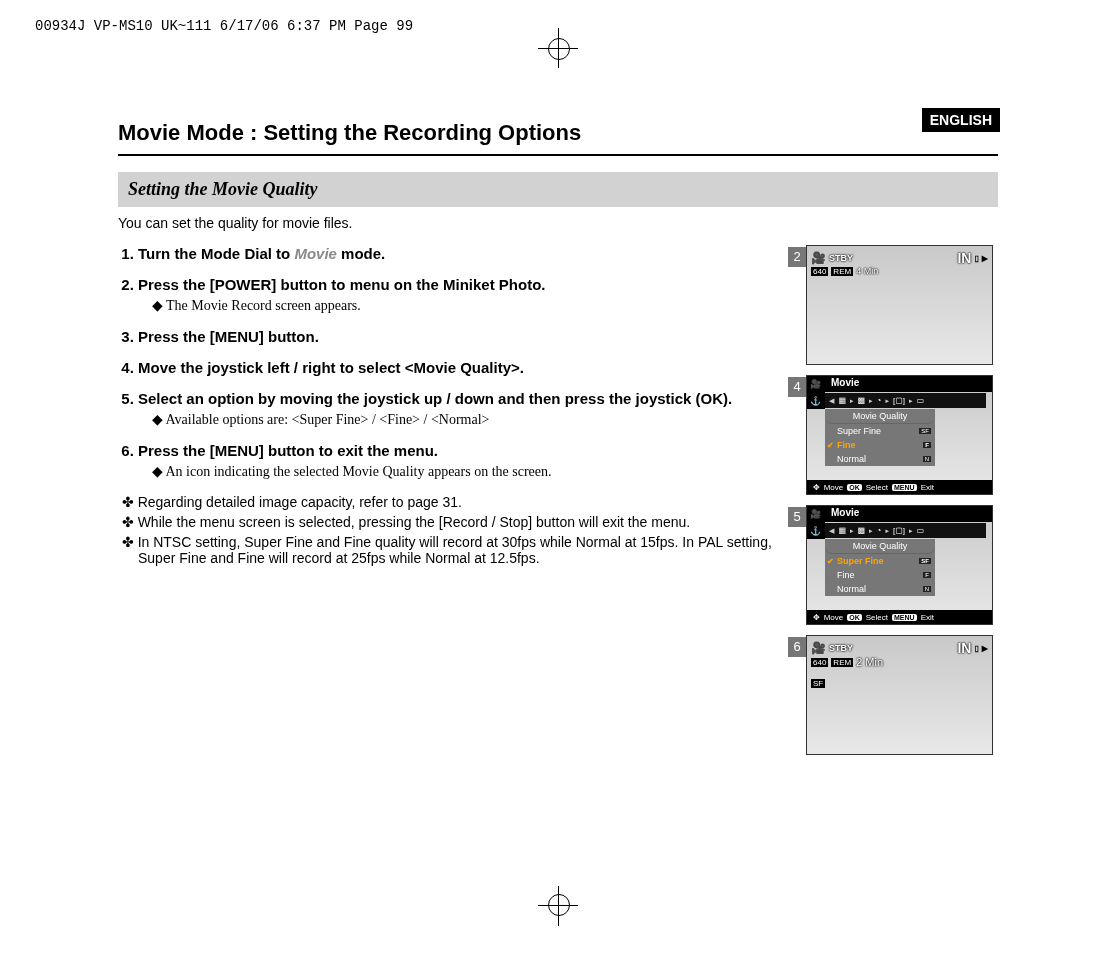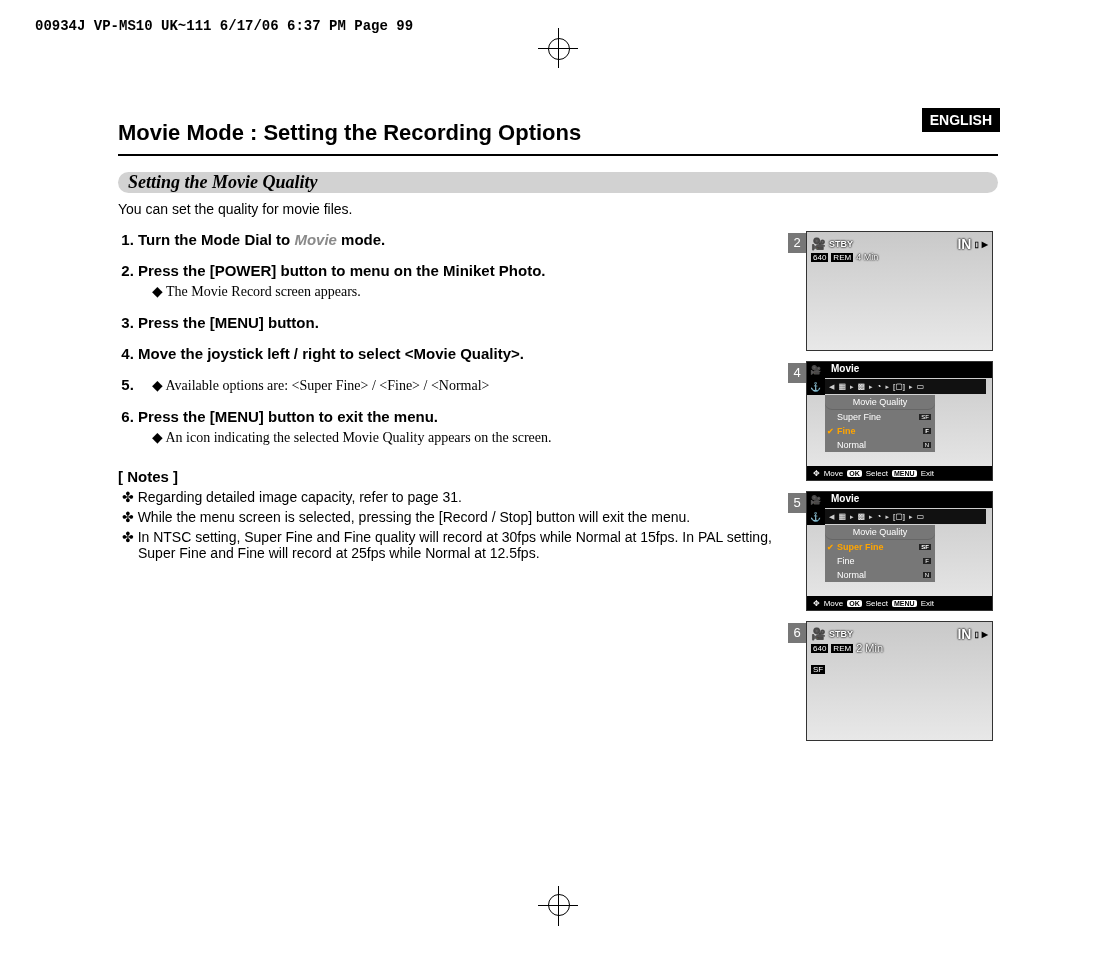--- a/index.html
+++ b/index.html
@@ -11,21 +11,20 @@
     height: 954px;
     position: relative;
   }
   .crop-marks-header {
     position: absolute;
     top: 18px;
     left: 35px;
     font-family: "Courier New", monospace;
     font-size: 14px;
     color: #000;
-    font-weight: bold;
   }
   .page {
     position: absolute;
     top: 110px;
     left: 118px;
     width: 880px;
   }
   .english-badge {
     position: absolute;
     top: -2px;
@@ -45,24 +44,23 @@
     border-bottom: 2px solid #000;
     margin-bottom: 16px;
     width: 880px;
   }
   .subtitle {
     background: #d2d2d2;
     font-style: italic;
     font-weight: bold;
     font-family: Georgia, serif;
     font-size: 18px;
-    padding: 0 10px;
+    padding: 7px 10px;
     margin-bottom: 8px;
     width: 860px;
-    border-radius: 13px;
   }
   .intro {
     font-size: 14px;
     margin-bottom: 14px;
   }
   .content-row {
     display: flex;
     gap: 10px;
   }
   .steps-col {
@@ -204,33 +202,33 @@
               <li>The Movie Record screen appears.</li>
             </ul>
         </li>
         <li>
           <span class="step-text">Press the [MENU] button.</span>
         </li>
         <li>
           <span class="step-text">Move the joystick left / right to select &lt;Movie Quality&gt;.</span>
         </li>
         <li>
+          <span class="step-text">Select an option by moving the joystick up / down and then press the joystick (OK).</span>
           <ul class="substeps">
               <li>Available options are: &lt;Super Fine&gt; / &lt;Fine&gt; / &lt;Normal&gt;</li>
             </ul>
         </li>
         <li>
           <span class="step-text">Press the [MENU] button to exit the menu.</span>
           <ul class="substeps">
               <li>An icon indicating the selected Movie Quality appears on the screen.</li>
             </ul>
         </li>
       </ol>
 
-      <div class="notes-heading">[ Notes ]</div>
       <ul class="notes">
         <li>Regarding detailed image capacity, refer to page 31.</li>
         <li>While the menu screen is selected, pressing the [Record / Stop] button will exit the menu.</li>
         <li>In NTSC setting, Super Fine and Fine quality will record at 30fps while Normal at 15fps. In PAL setting, Super Fine and Fine will record at 25fps while Normal at 12.5fps.</li>
       </ul>
     </div>
 
     <div class="figures-col">
 
       <div class="figure">

